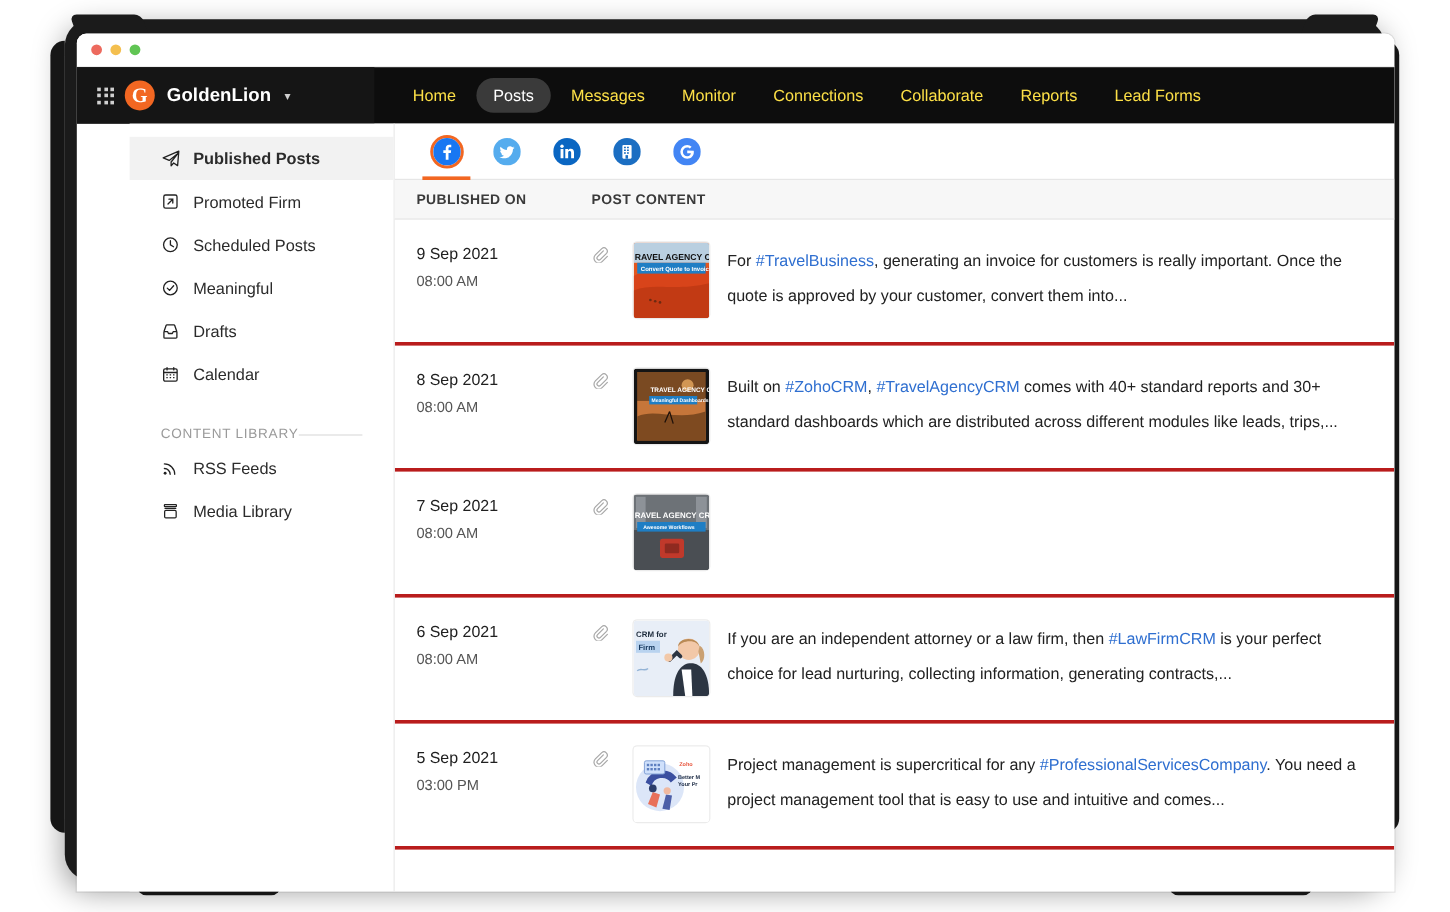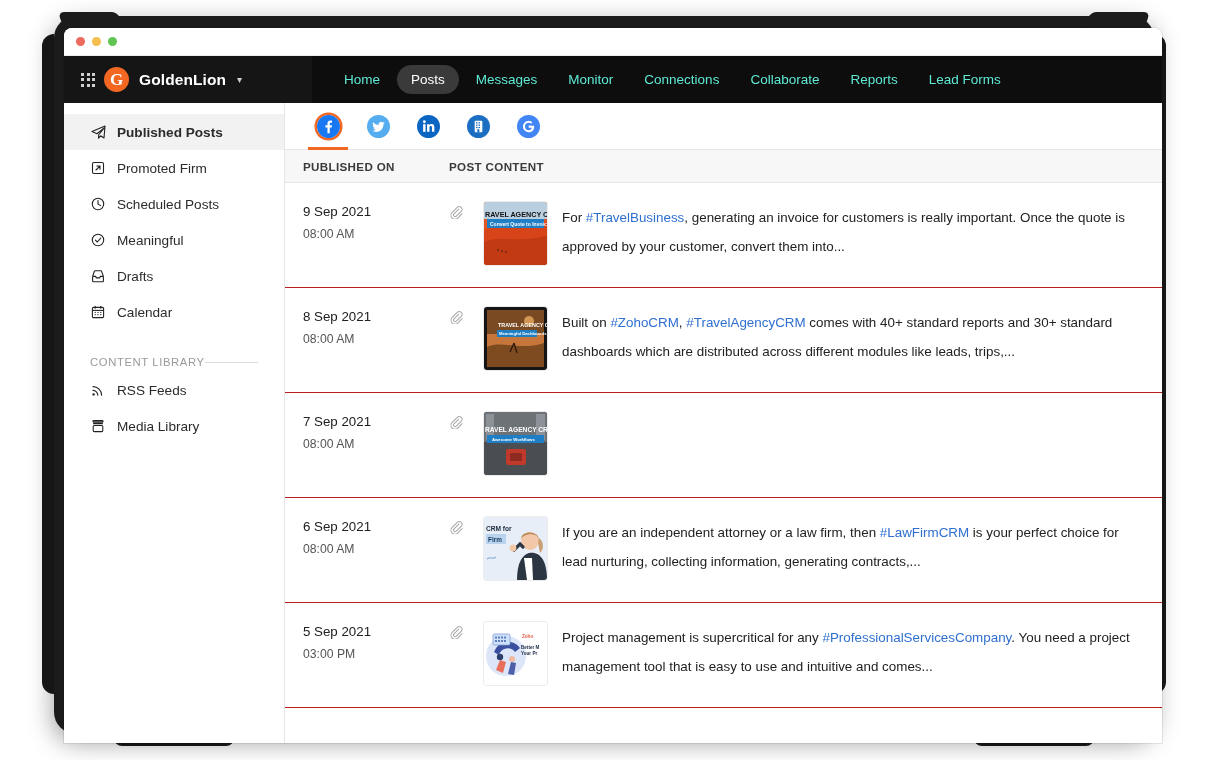--- a/index.html
+++ b/index.html
@@ -82,28 +82,28 @@
     background:#f26722; color:#fff;
     display:flex; align-items:center; justify-content:center;
     font-weight:bold; font-size:17px; line-height:1;
     font-family:"Liberation Serif", serif;
   }
   .brandname { color:#fff; font-size:15.5px; font-weight:bold; letter-spacing:.1px;}
   .caret { color:#cfcfcf; font-size:10px; margin-left:1px;}
 
   .navlinks { display:flex; align-items:center; gap:3px; margin-left:18px;}
   .navlink {
-    color:#5eead4; font-size:13.5px;
+    color:#fde047; font-size:13.5px;
     padding:7px 14px; border-radius:16px;
     white-space:nowrap; cursor:pointer;
   }
   .navlink.active { background:#3a3a3a; color:#fff; }
 
   
-  .shell { display:flex; height: calc(715px - 28px - 47px); }
+  .shell { display:flex; height: calc(715px - 28px - 47px); margin-left: 44px; }
 
   
   .sidebar {
     width:221px; background:#fff;
     border-right:1px solid #e6e6e6;
     padding-top:11px; flex:0 0 221px;
   }
   .side-item {
     display:flex; align-items:center; gap:11px;
     padding:10px 0 10px 26px; font-size:13.6px; color:#2b2b2b;
@@ -140,21 +140,21 @@
     display:flex; height:33px; align-items:center;
     background:#f7f7f7; border-bottom:1px solid #e6e6e6;
     font-size:11.6px; font-weight:bold; color:#3a3a3a; letter-spacing:.35px;
   }
   .th-date { width:164px; padding-left:18px; }
   .th-content { flex:1; }
 
   .rows { flex:1; overflow:hidden; }
   .row {
     display:flex; padding:19px 22px 19px 18px;
-    border-bottom:1px solid #b91c1c;
+    border-bottom:3px solid #b91c1c;
     min-height:105px;
   }
   .cell-date { width:146px; flex:0 0 146px; padding-top:2px;}
   .rdate { font-size:13.3px; color:#202020; }
   .rtime { font-size:12.2px; color:#555; margin-top:8px; }
   .cell-clip { width:35px; flex:0 0 35px; padding-top:3px; color:#9b9b9b;}
   .cell-thumb { width:78px; flex:0 0 78px; }
   .thumb {
     width:63px; height:63px; border-radius:3px;
     overflow:hidden; position:relative;

